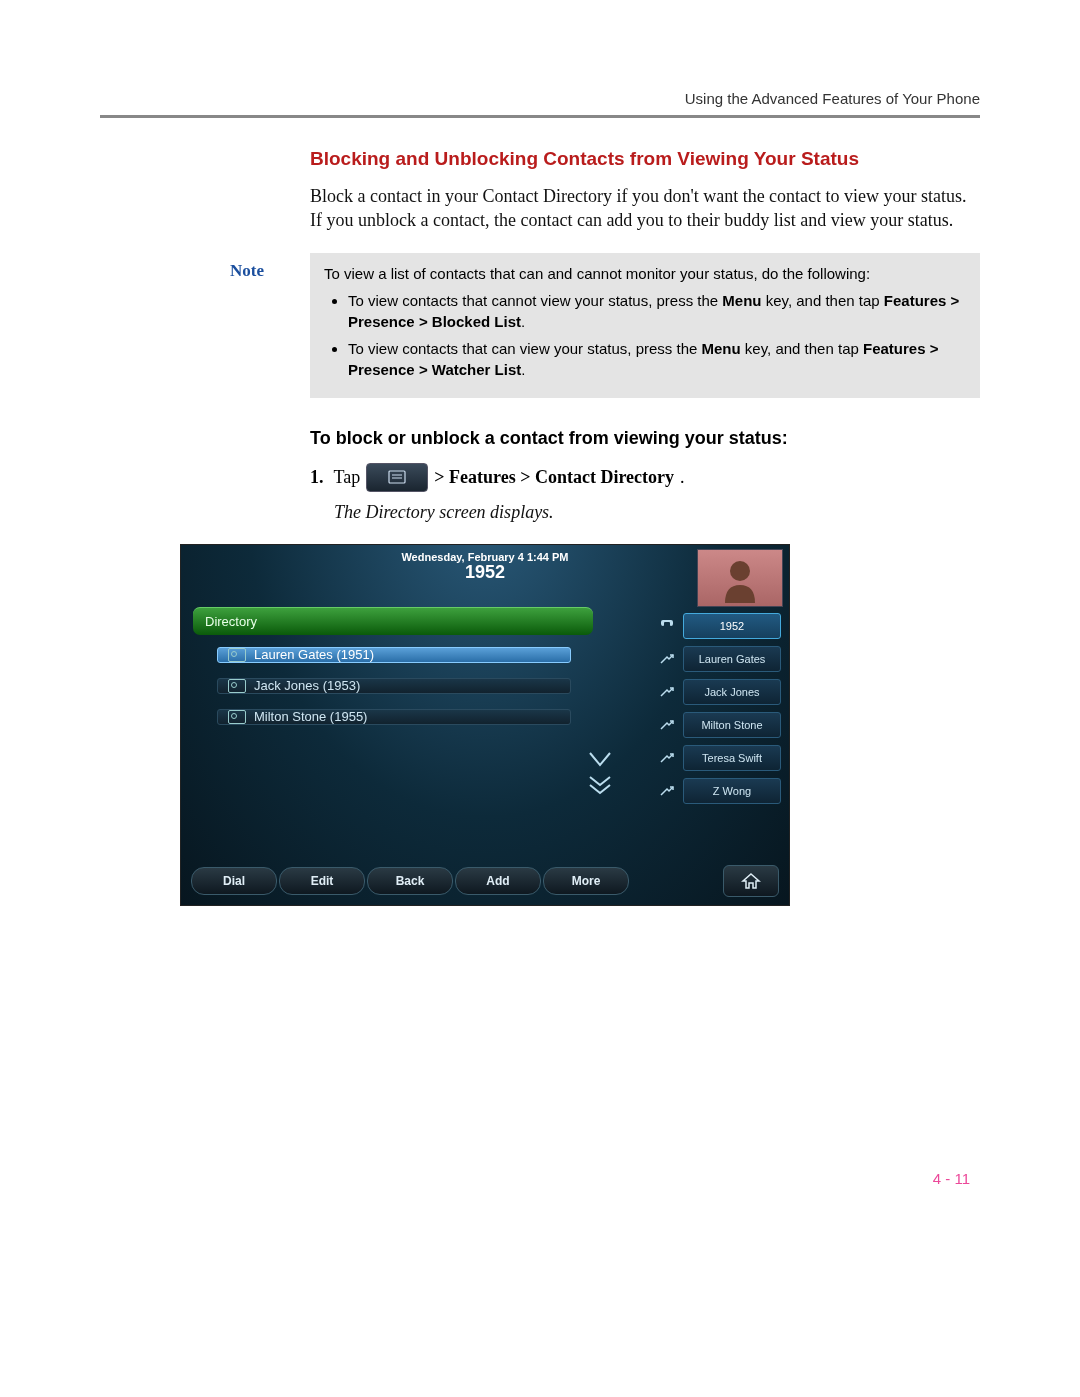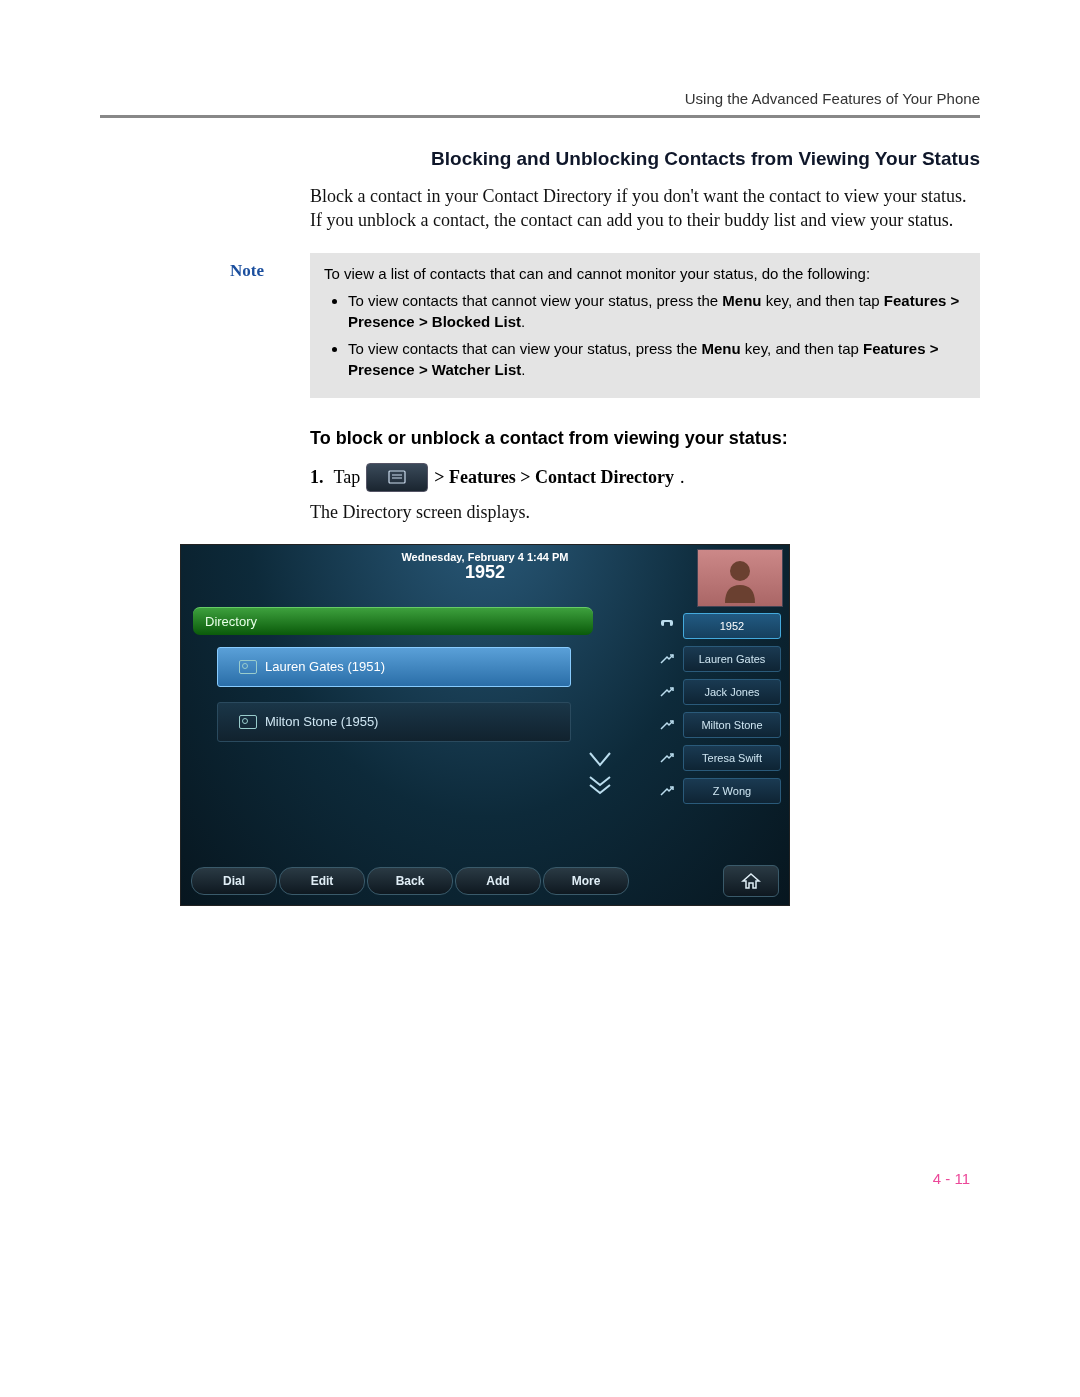--- a/index.html
+++ b/index.html
@@ -26,26 +26,25 @@
   .header-rule {
     border: none;
     border-top: 3px solid #888;
     margin: 0 0 30px 0;
   }
   .content-block {
     margin-left: 210px;
     margin-right: 0;
   }
   h3.blue-heading {
-    color: #0f172a;
+    color: #b91c1c;
     font-family: 'Futura', 'Trebuchet MS', sans-serif;
     font-weight: bold;
     font-size: 19px;
     margin: 8px 0 14px 0;
-    text-align: right;
   }
   p.body-serif {
     font-family: 'Palatino Linotype', 'Book Antiqua', Palatino, serif;
     font-size: 18px;
     line-height: 1.35;
     margin: 0 0 20px 0;
     color: #111;
   }
   .note-wrapper {
     display: flex;
@@ -166,29 +165,29 @@
     padding-left: 12px;
     box-sizing: border-box;
   }
   .ps-contact-list {
     position: absolute;
     top: 102px;
     left: 36px;
     width: 354px;
   }
   .ps-contact-item {
-    height: 40px;
+    height: 16px;
     margin-bottom: 15px;
     border-radius: 3px;
     background: linear-gradient(#1a3648, #11222e);
     border: 1px solid #2a4a5e;
     color: #cfe6f2;
     font-size: 13px;
     line-height: 30px;
-    padding-left: 21px;
+    padding-left: 10px;
     display: flex;
     align-items: center;
     gap: 8px;
     box-sizing: border-box;
   }
   .ps-contact-item.selected {
     background: linear-gradient(#5aa0d8 0%, #2a6ea8 100%);
     border: 1px solid #8cf;
     color: #fff;
   }
@@ -334,39 +333,43 @@
         <svg viewBox="0 0 18 14">
             <rect x="1" y="1" width="16" height="12" rx="1" fill="none" stroke="#cde" stroke-width="1.2"></rect>
             <line x1="4" y1="5" x2="14" y2="5" stroke="#cde" stroke-width="1"></line>
             <line x1="4" y1="8" x2="14" y2="8" stroke="#cde" stroke-width="1"></line>
           </svg>
       </span>
       <b> &gt; Features &gt; Contact Directory</b>
         <span>.</span>
     </div>
 
-    <p class="body-serif" style="">The Directory screen displays.</p>
+    <p class="body-serif" style="margin-left:24px;font-style:italic;">The Directory screen displays.</p>
   </div>
 
   <div class="phone-screenshot">
     <div class="ps-header">Wednesday, February 4  1:44 PM</div>
     <div class="ps-ext">1952</div>
     <div class="ps-avatar">
       <svg viewBox="0 0 50 50">
           <circle cx="25" cy="18" r="10" fill="#6a4030"></circle>
           <path d="M10 50 Q10 32 25 32 Q40 32 40 50 Z" fill="#6a4030"></path>
         </svg>
     </div>
 
     <div class="ps-title-bar">Directory</div>
 
     <div class="ps-contact-list">
       <div class="ps-contact-item selected">
         <span class="card-icon"></span>
         <span>Lauren Gates (1951)</span>
+      </div>
+      <div class="ps-contact-item">
+        <span class="card-icon"></span>
+        <span>Jack Jones (1953)</span>
       </div>
       <div class="ps-contact-item">
         <span class="card-icon"></span>
         <span>Milton Stone (1955)</span>
       </div>
     </div>
 
     <div class="ps-scroll-arrows">
       <svg width="26" height="22">
           <path d="M3 4 L13 16 L23 4" fill="none" stroke="#bde" stroke-width="2"></path>

